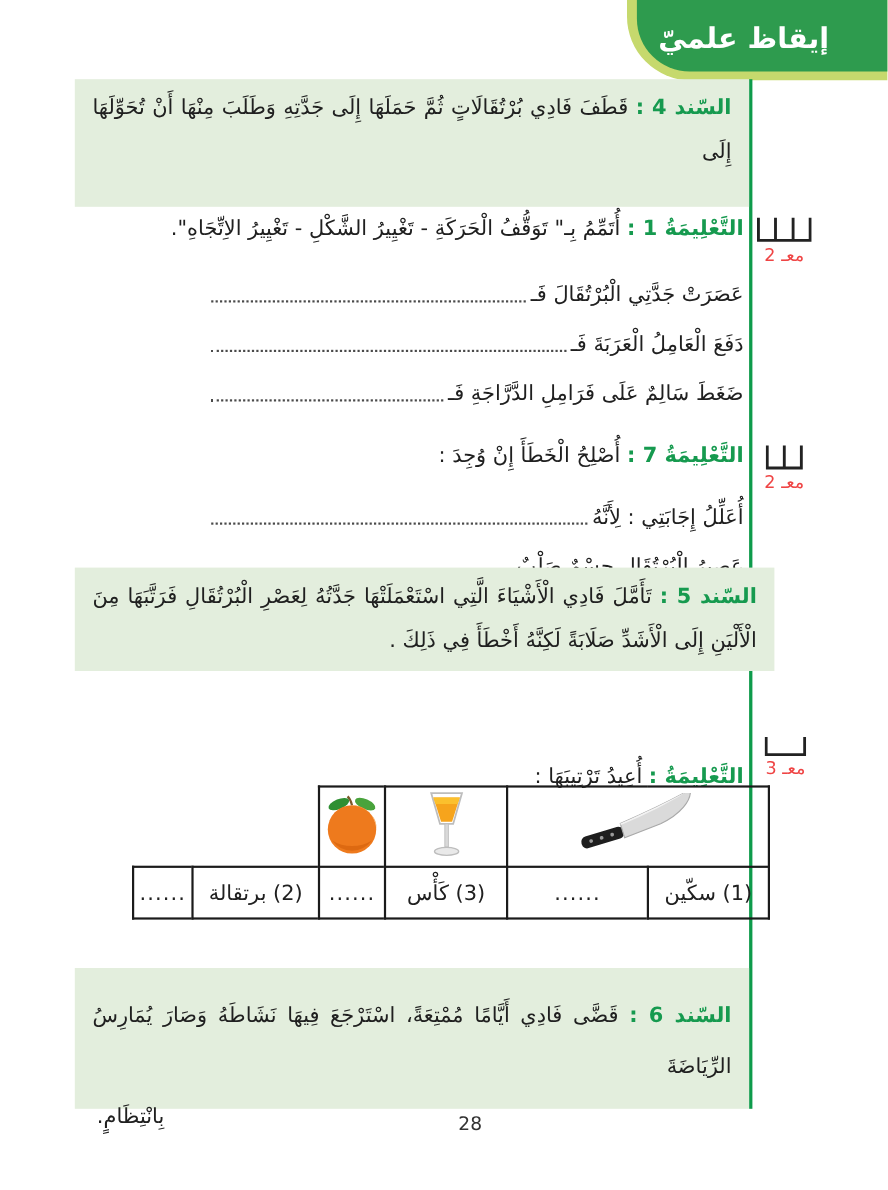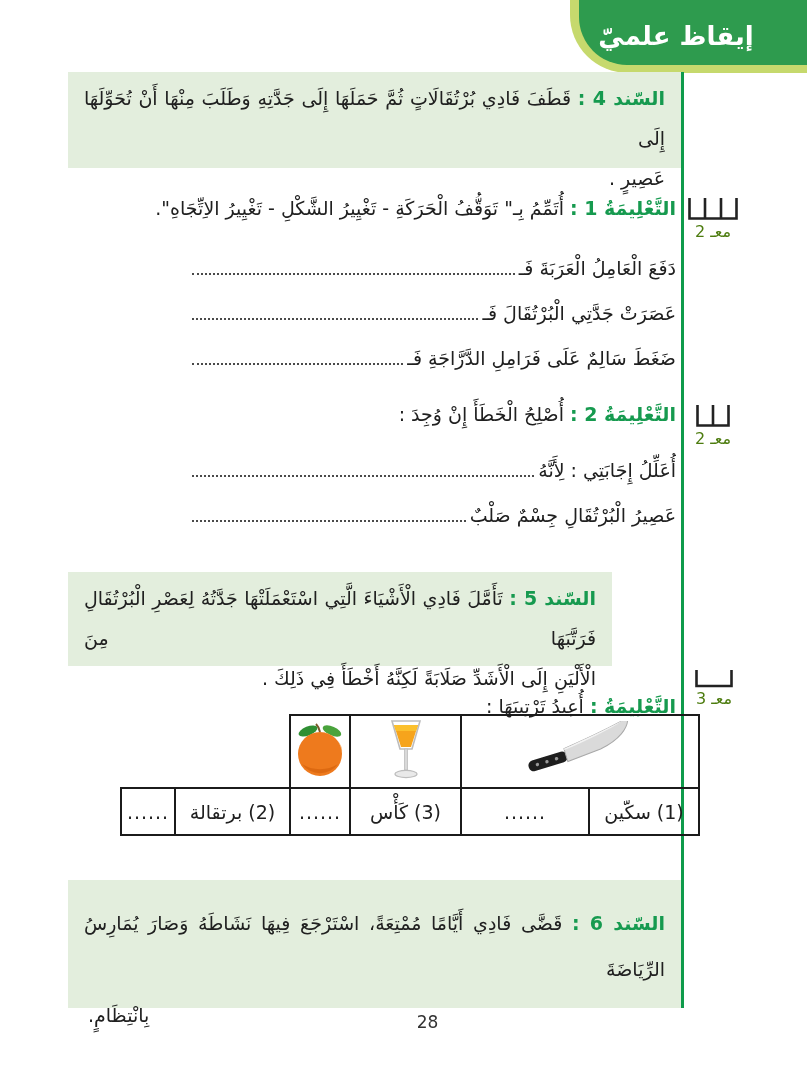--- a/index.html
+++ b/index.html
@@ -18,38 +18,38 @@
   .vrule{position:absolute;left:681px;top:72px;width:3px;height:936px;background:#0e9b4b;}
 
   
   .box{position:absolute;background:#e3eedd;padding:6px 16px 0 16px;
        font-size:19px;line-height:40px;direction:rtl;}
   .box .jline{text-align:justify;text-align-last:justify;}
   .l2-right{text-align:right;padding-left:2px;}
   .l2-left{text-align:left;padding-left:4px;}
   .lbl{color:#169a4f;font-weight:bold;}
 
-  .sanad4{left:68px;top:72px;width:613px;height:96px;box-sizing:border-box;}
-  .sanad5{left:68px;top:572px;width:544px;height:94px;box-sizing:border-box;}
+  .sanad4{left:68px;top:72px;width:613px;height:116px;box-sizing:border-box;}
+  .sanad5{left:68px;top:516px;width:636px;height:94px;box-sizing:border-box;}
   .sanad6{left:68px;top:880px;width:613px;height:128px;box-sizing:border-box;line-height:46px;padding-top:20px;}
 
   
   .tl-header{position:absolute;right:131px;direction:rtl;white-space:nowrap;
              font-size:19px;line-height:34px;}
 
   
   .fill-rows{position:absolute;left:190px;right:131px;direction:rtl;}
   .frow{display:flex;height:45px;align-items:flex-end;}
   .ftext{white-space:nowrap;font-size:19px;line-height:30px;}
   .fdots{flex:1;border-bottom:2px dotted #4a4a4a;margin:0 4px 8px 2px;}
 
   
   .score{position:absolute;width:52px;text-align:center;}
   .score svg{display:block;margin:0 auto;}
-  .score .stxt{display:block;font-size:16px;direction:rtl;margin-top:1px;color:#4d7c0f;}
+  .score .stxt{display:block;font-size:16px;direction:rtl;margin-top:1px;color:#ef4444;}
 
   
   .rank-table{position:absolute;left:120px;top:714px;border-collapse:collapse;direction:rtl;}
   .rank-table td{border:2px solid #1b1b1b;text-align:center;vertical-align:middle;padding:0;}
   .img-row td{height:71px;}
   .lbl-row td{height:45px;font-size:19px;}
   .dots-cell{font-size:15px;letter-spacing:1px;color:#222;}
   .w-k-label{width:108px;} .w-k-dots{width:126px;}
   .w-g-label{width:109px;} .w-g-dots{width:44px;}
   .w-o-label{width:113px;border-radius:15px;} .w-o-dots{width:52px;}
@@ -65,51 +65,50 @@
 
   <div class="hdr-lime"></div>
   <div class="hdr-green">
     <span>إيقاظ علميّ</span>
   </div>
 
   <div class="vrule"></div>
 
   <div class="box sanad4">
     <div class="jline"><span class="lbl">السّند 4 :</span> <span>قَطَفَ فَادِي بُرْتُقَالَاتٍ ثُمَّ حَمَلَهَا إِلَى جَدَّتِهِ وَطَلَبَ مِنْهَا أَنْ تُحَوِّلَهَا إِلَى</span></div>
-    <div class="l2-right">عَصِيرٍ .</div>
   </div>
 
   <div class="tl-header" style="top:191px">
     <span class="lbl">التَّعْلِيمَةُ 1 :</span>
     <span>أُتَمِّمُ بِـ" تَوَقُّفُ الْحَرَكَةِ - تَغْيِيرُ الشَّكْلِ - تَغْيِيرُ الاِتِّجَاهِ".</span>
   </div>
   <div class="fill-rows" style="top:238px">
     <div class="frow">
-      <span class="ftext">دَفَعَ الْعَامِلُ الْعَرَبَةَ  فَـ</span>
+      <span class="ftext">عَصَرَتْ جَدَّتِي الْبُرْتُقَالَ فَـ</span>
       <span class="fdots"></span>
     </div>
     <div class="frow">
-      <span class="ftext">عَصَرَتْ جَدَّتِي الْبُرْتُقَالَ فَـ</span>
+      <span class="ftext">دَفَعَ الْعَامِلُ الْعَرَبَةَ  فَـ</span>
       <span class="fdots"></span>
     </div>
     <div class="frow">
       <span class="ftext">ضَغَطَ سَالِمٌ عَلَى فَرَامِلِ الدَّرَّاجَةِ فَـ</span>
       <span class="fdots"></span>
     </div>
   </div>
 
   <div class="score" style="left:687px;top:197px">
     <svg width="50" height="24" viewBox="0 0 50 24">
       <path d="M1.5,1 V21.5 H48.5 V1 M17,1 V21.5 M33,1 V21.5" fill="none" stroke="#222" stroke-width="2.6"></path>
     </svg>
     <span class="stxt">معـ 2</span>
   </div>
 
   <div class="tl-header" style="top:397px">
-    <span class="lbl">التَّعْلِيمَةُ 2 :</span>
+    <span class="lbl">التَّعْلِيمَةُ 7 :</span>
     <span>أُصْلِحُ الْخَطَأَ إِنْ وُجِدَ :</span>
   </div>
   <div class="fill-rows" style="top:440px">
     <div class="frow">
       <span class="ftext">أُعَلِّلُ إِجَابَتِي : لِأَنَّهُ</span>
       <span class="fdots"></span>
     </div>
     <div class="frow">
       <span class="ftext">عَصِيرُ الْبُرْتُقَالِ جِسْمٌ صَلْبٌ</span>
       <span class="fdots"></span>

